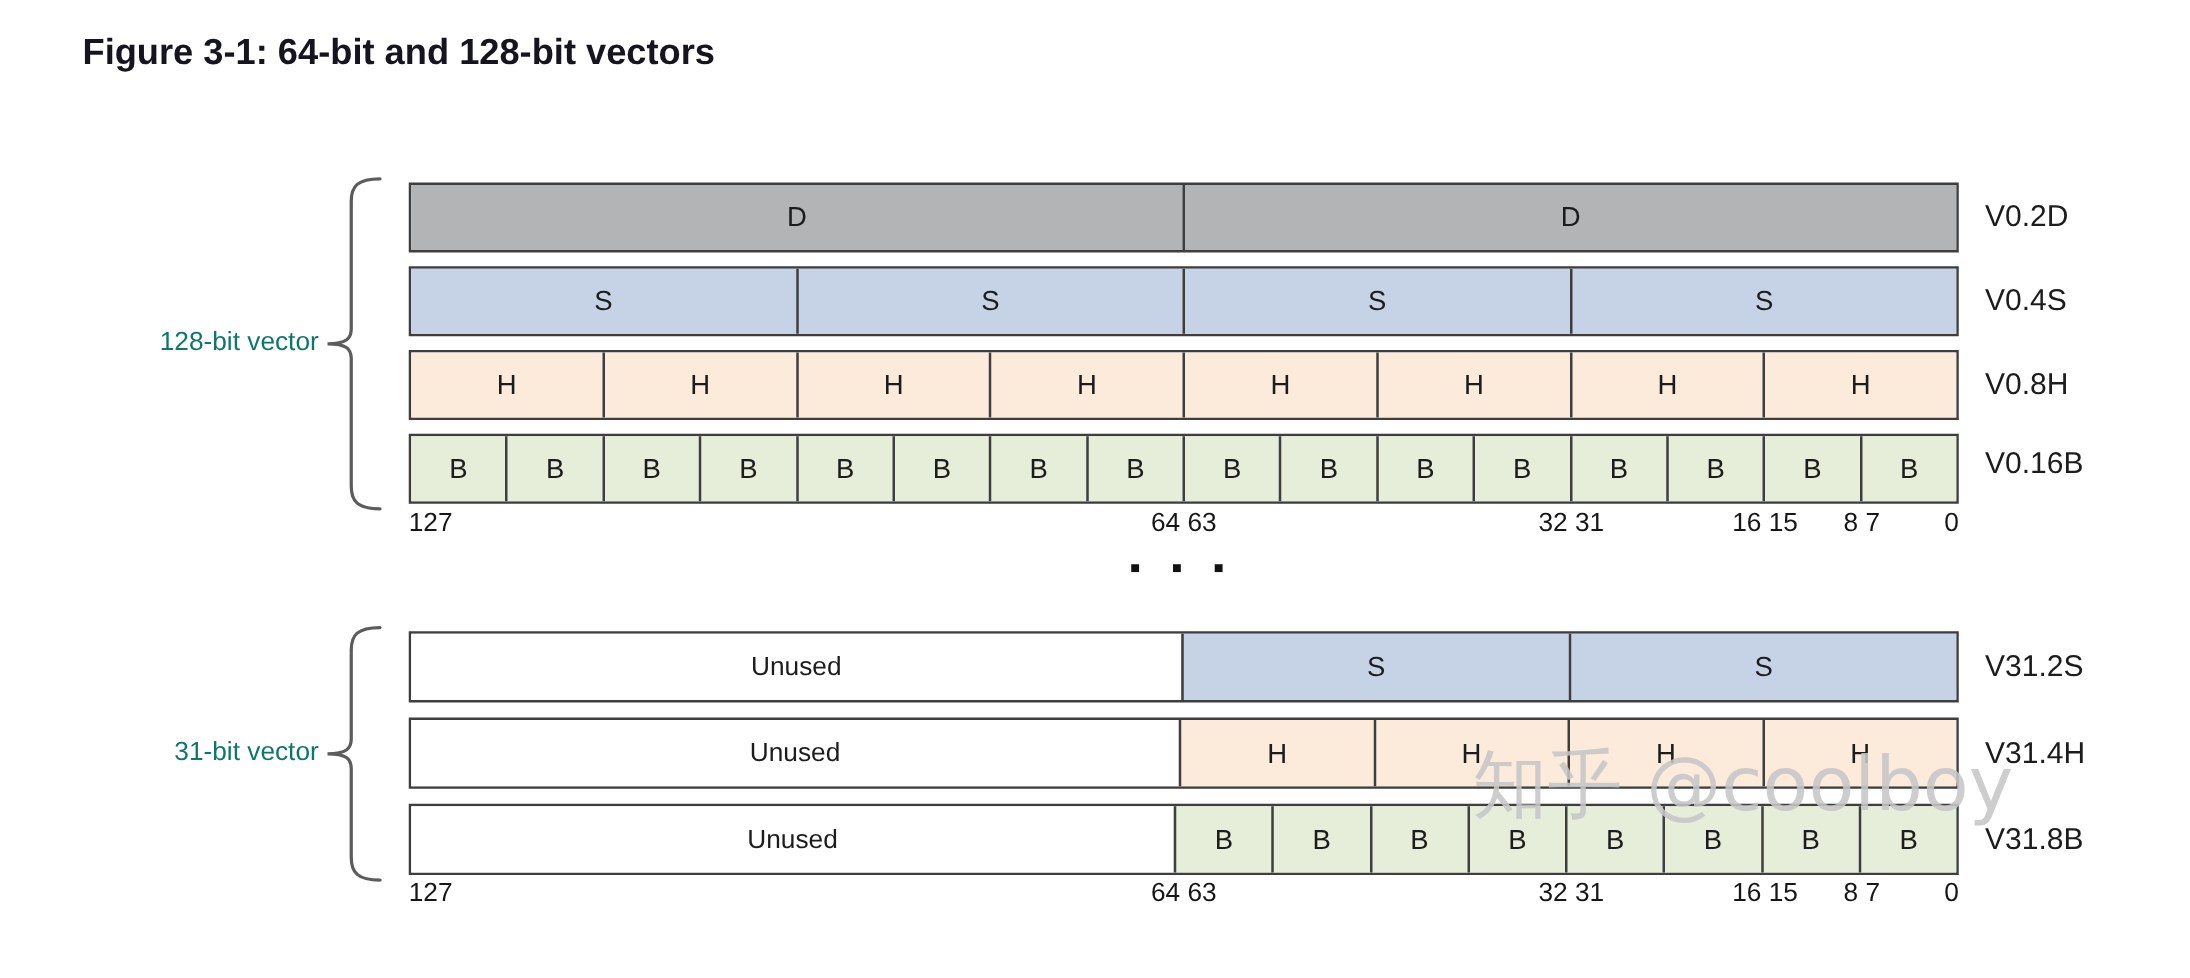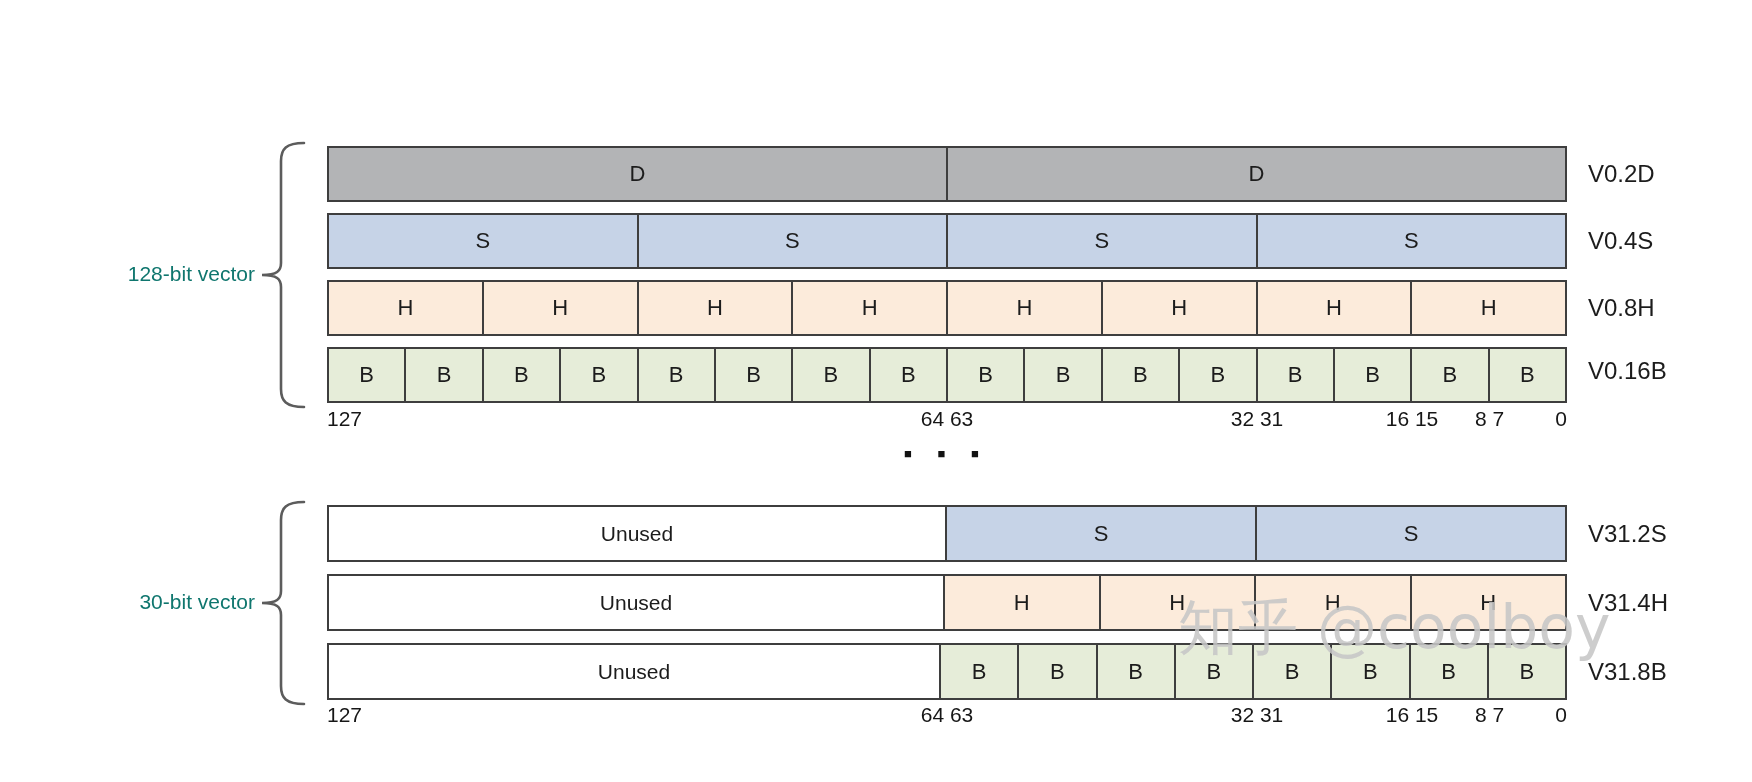--- a/index.html
+++ b/index.html
@@ -88,27 +88,28 @@
     white-space: nowrap;
     z-index: 10;
     font-family: "DejaVu Sans", "Liberation Sans", sans-serif;
   }
 </style>
 </head>
 <body>
 
 <div id="canvas">
 
+  <div class="figure-title">Figure 3-1: 64-bit and 128-bit vectors</div>
 
   <div class="section-label" style="top:274px;">128-bit vector</div>
   <svg class="brace" style="left:244px; top:140px;" width="66" height="270" viewBox="0 0 66 270">
     <path d="M 60 3 C 42 3 37 9 37 21 L 37 123 C 37 131 33 135 18 135 C 33 135 37 139 37 147 L 37 249 C 37 261 42 267 60 267" stroke="#5c5c5c" stroke-width="2.6" fill="none" stroke-linecap="round"></path>
   </svg>
 
-  <div class="section-label" style="top:602px;">30-bit vector</div>
+  <div class="section-label" style="top:602px;">31-bit vector</div>
   <svg class="brace" style="left:244px; top:499px;" width="66" height="208" viewBox="0 0 66 208">
     <path d="M 60 3 C 42 3 37 9 37 21 L 37 92 C 37 100 33 104 18 104 C 33 104 37 108 37 116 L 37 187 C 37 199 42 205 60 205" stroke="#5c5c5c" stroke-width="2.6" fill="none" stroke-linecap="round"></path>
   </svg>
 
   <div id="rows-128">
       <div class="reg-row" style="top: 146px; height: 56px;">
         <div class="cell" style="flex-grow: 64; flex-basis: 0px; background: rgb(179, 180, 182);">D</div>
         <div class="cell" style="flex-grow: 64; flex-basis: 0px; background: rgb(179, 180, 182);">D</div>
       </div>
       <div class="reg-label" style="top: 174px;">V0.2D</div>

